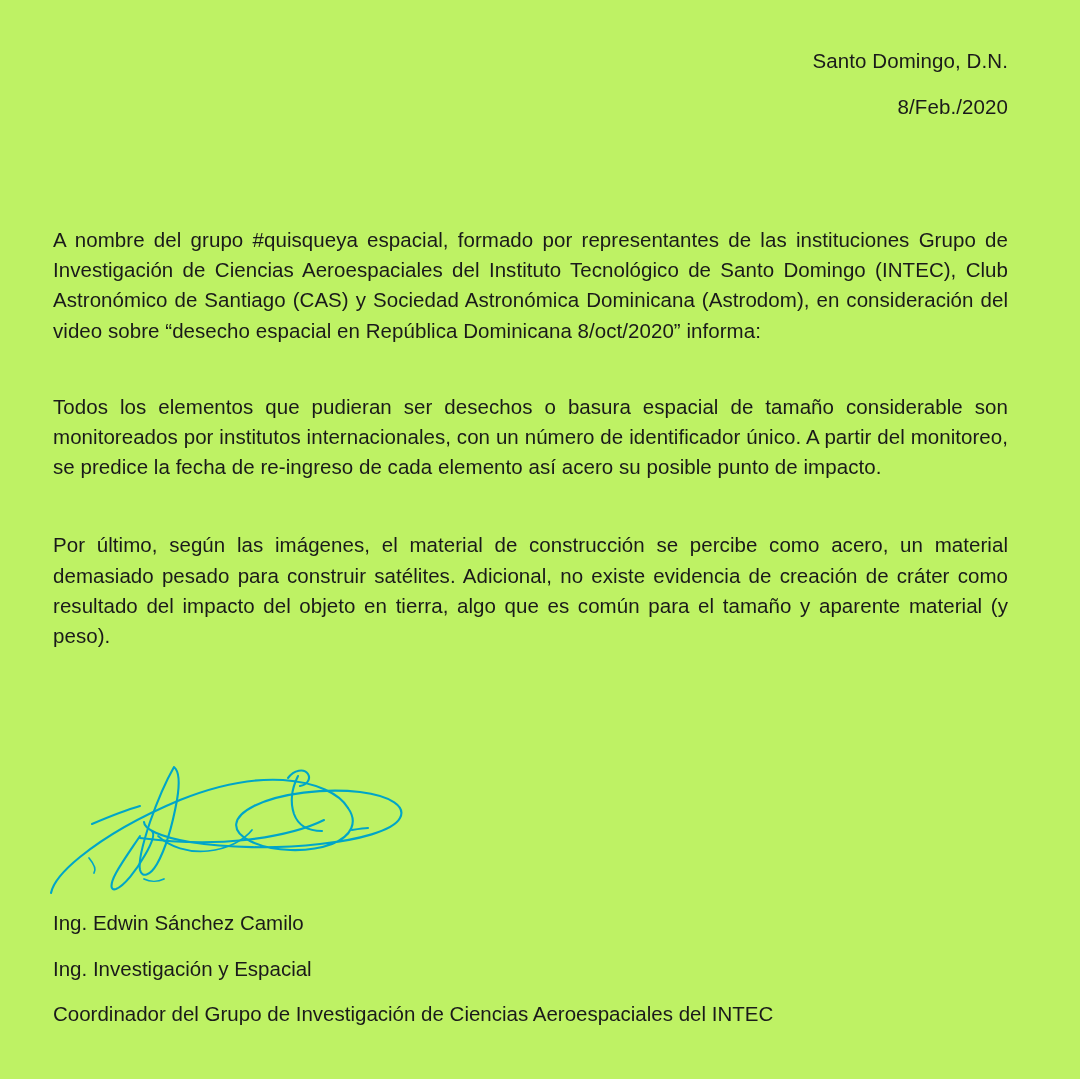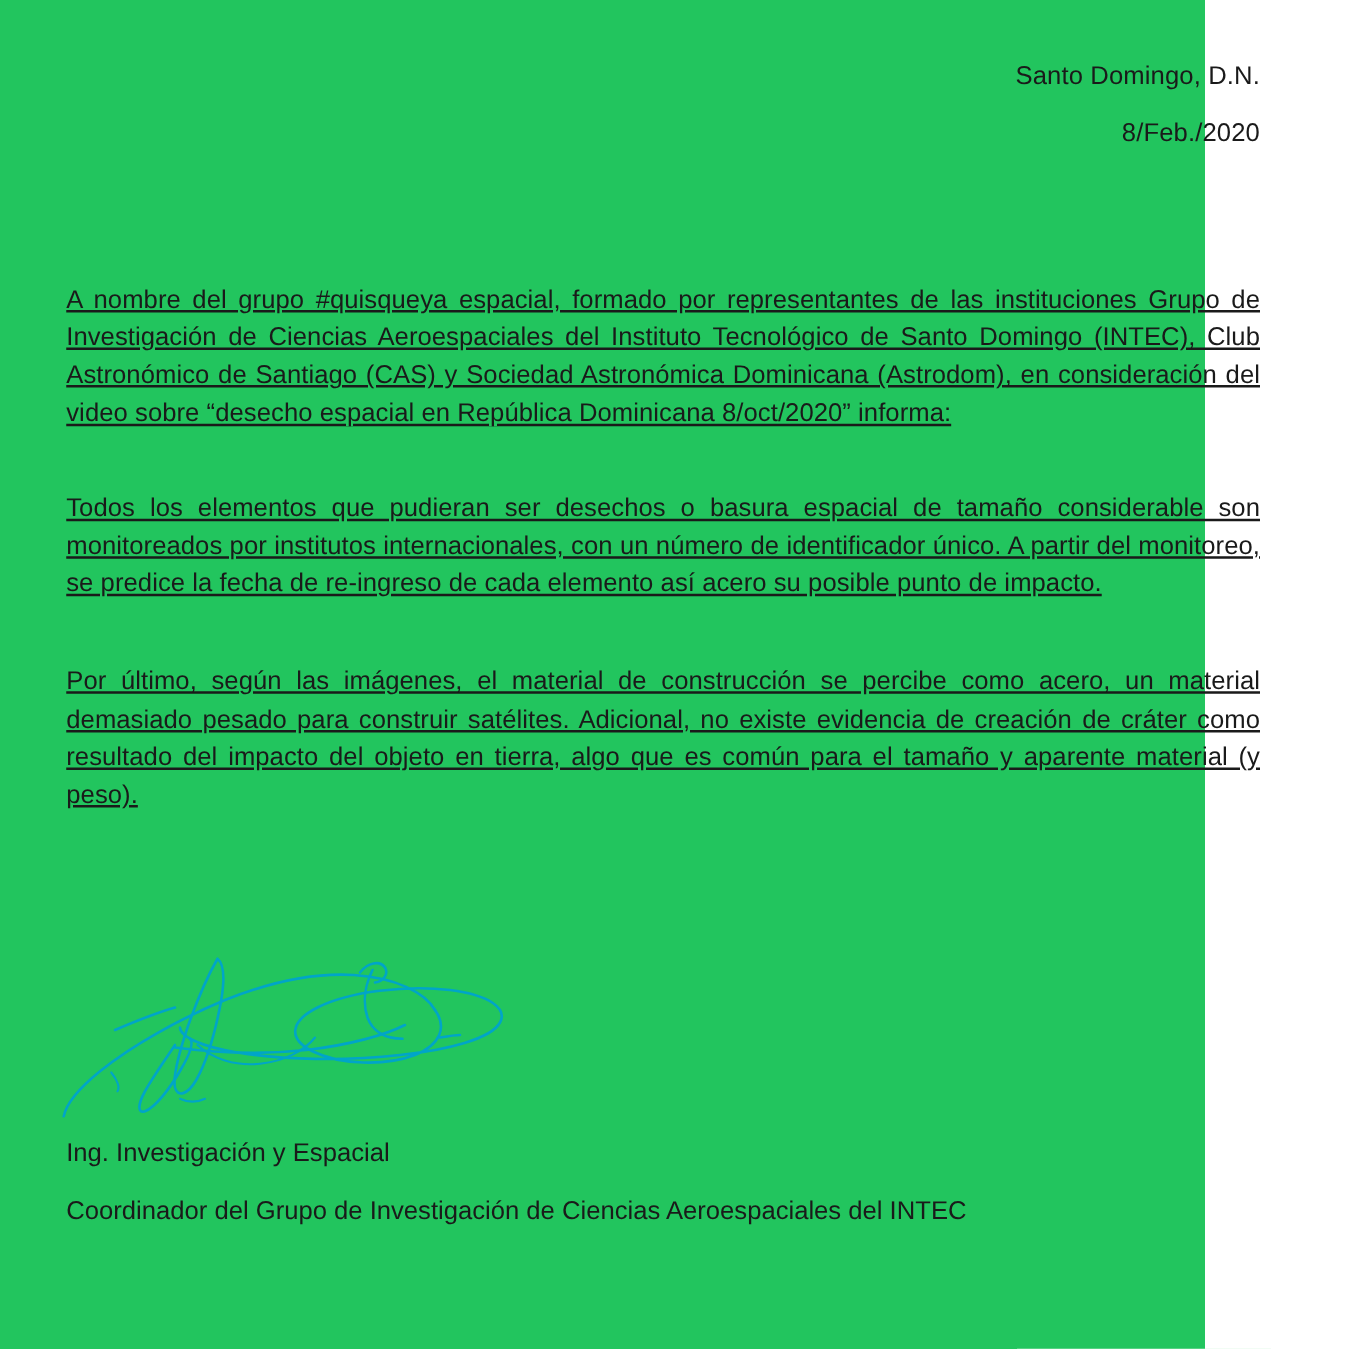--- a/index.html
+++ b/index.html
@@ -11,23 +11,23 @@
     width: 1080px;
     height: 1079px;
     position: relative;
     font-family: "Liberation Sans", sans-serif;
     color: #1a1a1a;
     overflow: hidden;
   }
   .page {
     position: absolute;
     top: 0; left: 0;
-    width: 964px;
+    width: 1080px;
     height: 1079px;
-    background: #22c55e;
+    background: #bef264;
   }
   .header-block {
     position: absolute;
     top: 38px;
     left: 53px;
     width: 955px;
     text-align: right;
   }
   .header-line {
     font-size: 20.5px;
@@ -42,21 +42,20 @@
     width: 955px;
   }
   p.para {
     margin: 0 0 0 0;
     font-size: 20.5px;
     line-height: 30.2px;
     text-align: justify;
     text-justify: inter-word;
     color: #1a1a1a;
     letter-spacing: 0.05px;
-    text-decoration: underline;
   }
   p.para.last-line-left {
     text-align-last: left;
   }
   .gap-large { height: 46px; }
   .gap-small { height: 16px; }
 
   .signature-area {
     position: absolute;
     top: 752px;
@@ -137,17 +136,18 @@
 
       <path class="sign-stroke thin" d="M49 106 C 54 112, 56 118, 54 121"></path>
 
       <path class="sign-stroke" d="M312 78 C 318 77, 324 76, 328 76"></path>
 
       <path class="sign-stroke thin" d="M104 127 C 110 130, 118 130, 124 127"></path>
     </svg>
   </div>
 
   <div class="closing-block">
+    <div class="closing-line">Ing. Edwin Sánchez Camilo</div>
     <div class="closing-line">Ing. Investigación y Espacial</div>
     <div class="closing-line">Coordinador del Grupo de Investigación de Ciencias Aeroespaciales del INTEC</div>
   </div>
 
 </div>
 
 </body></html>

